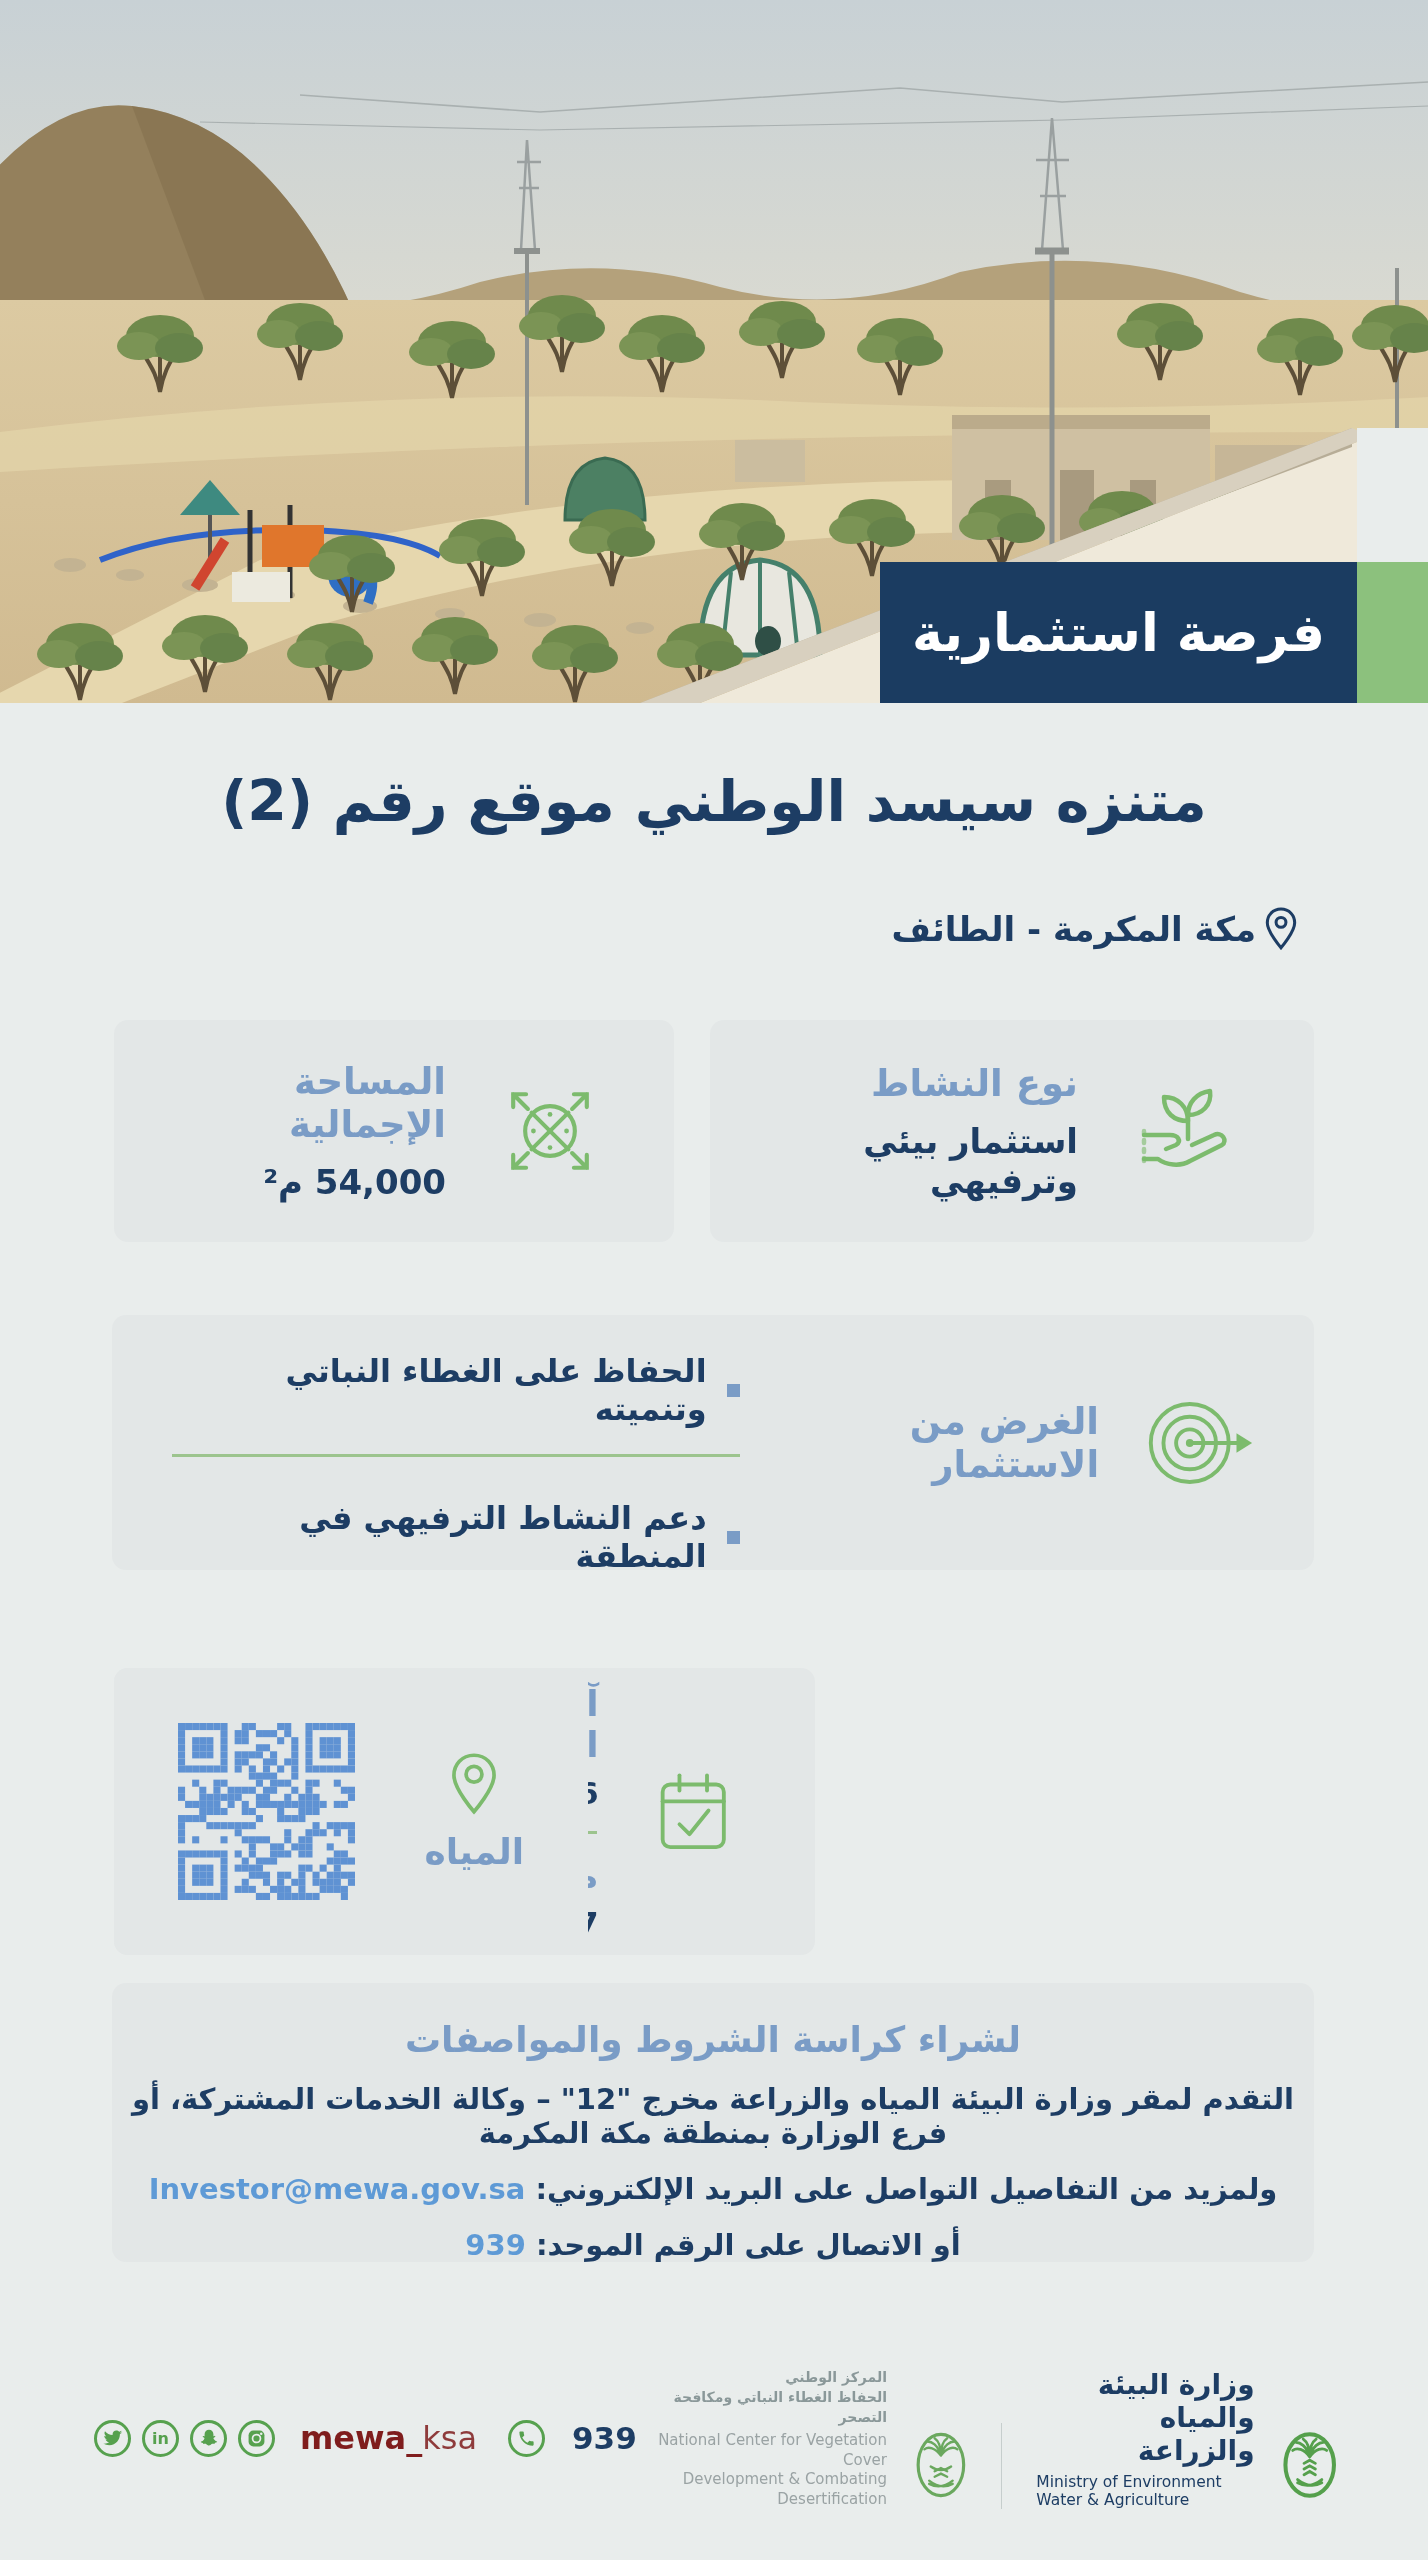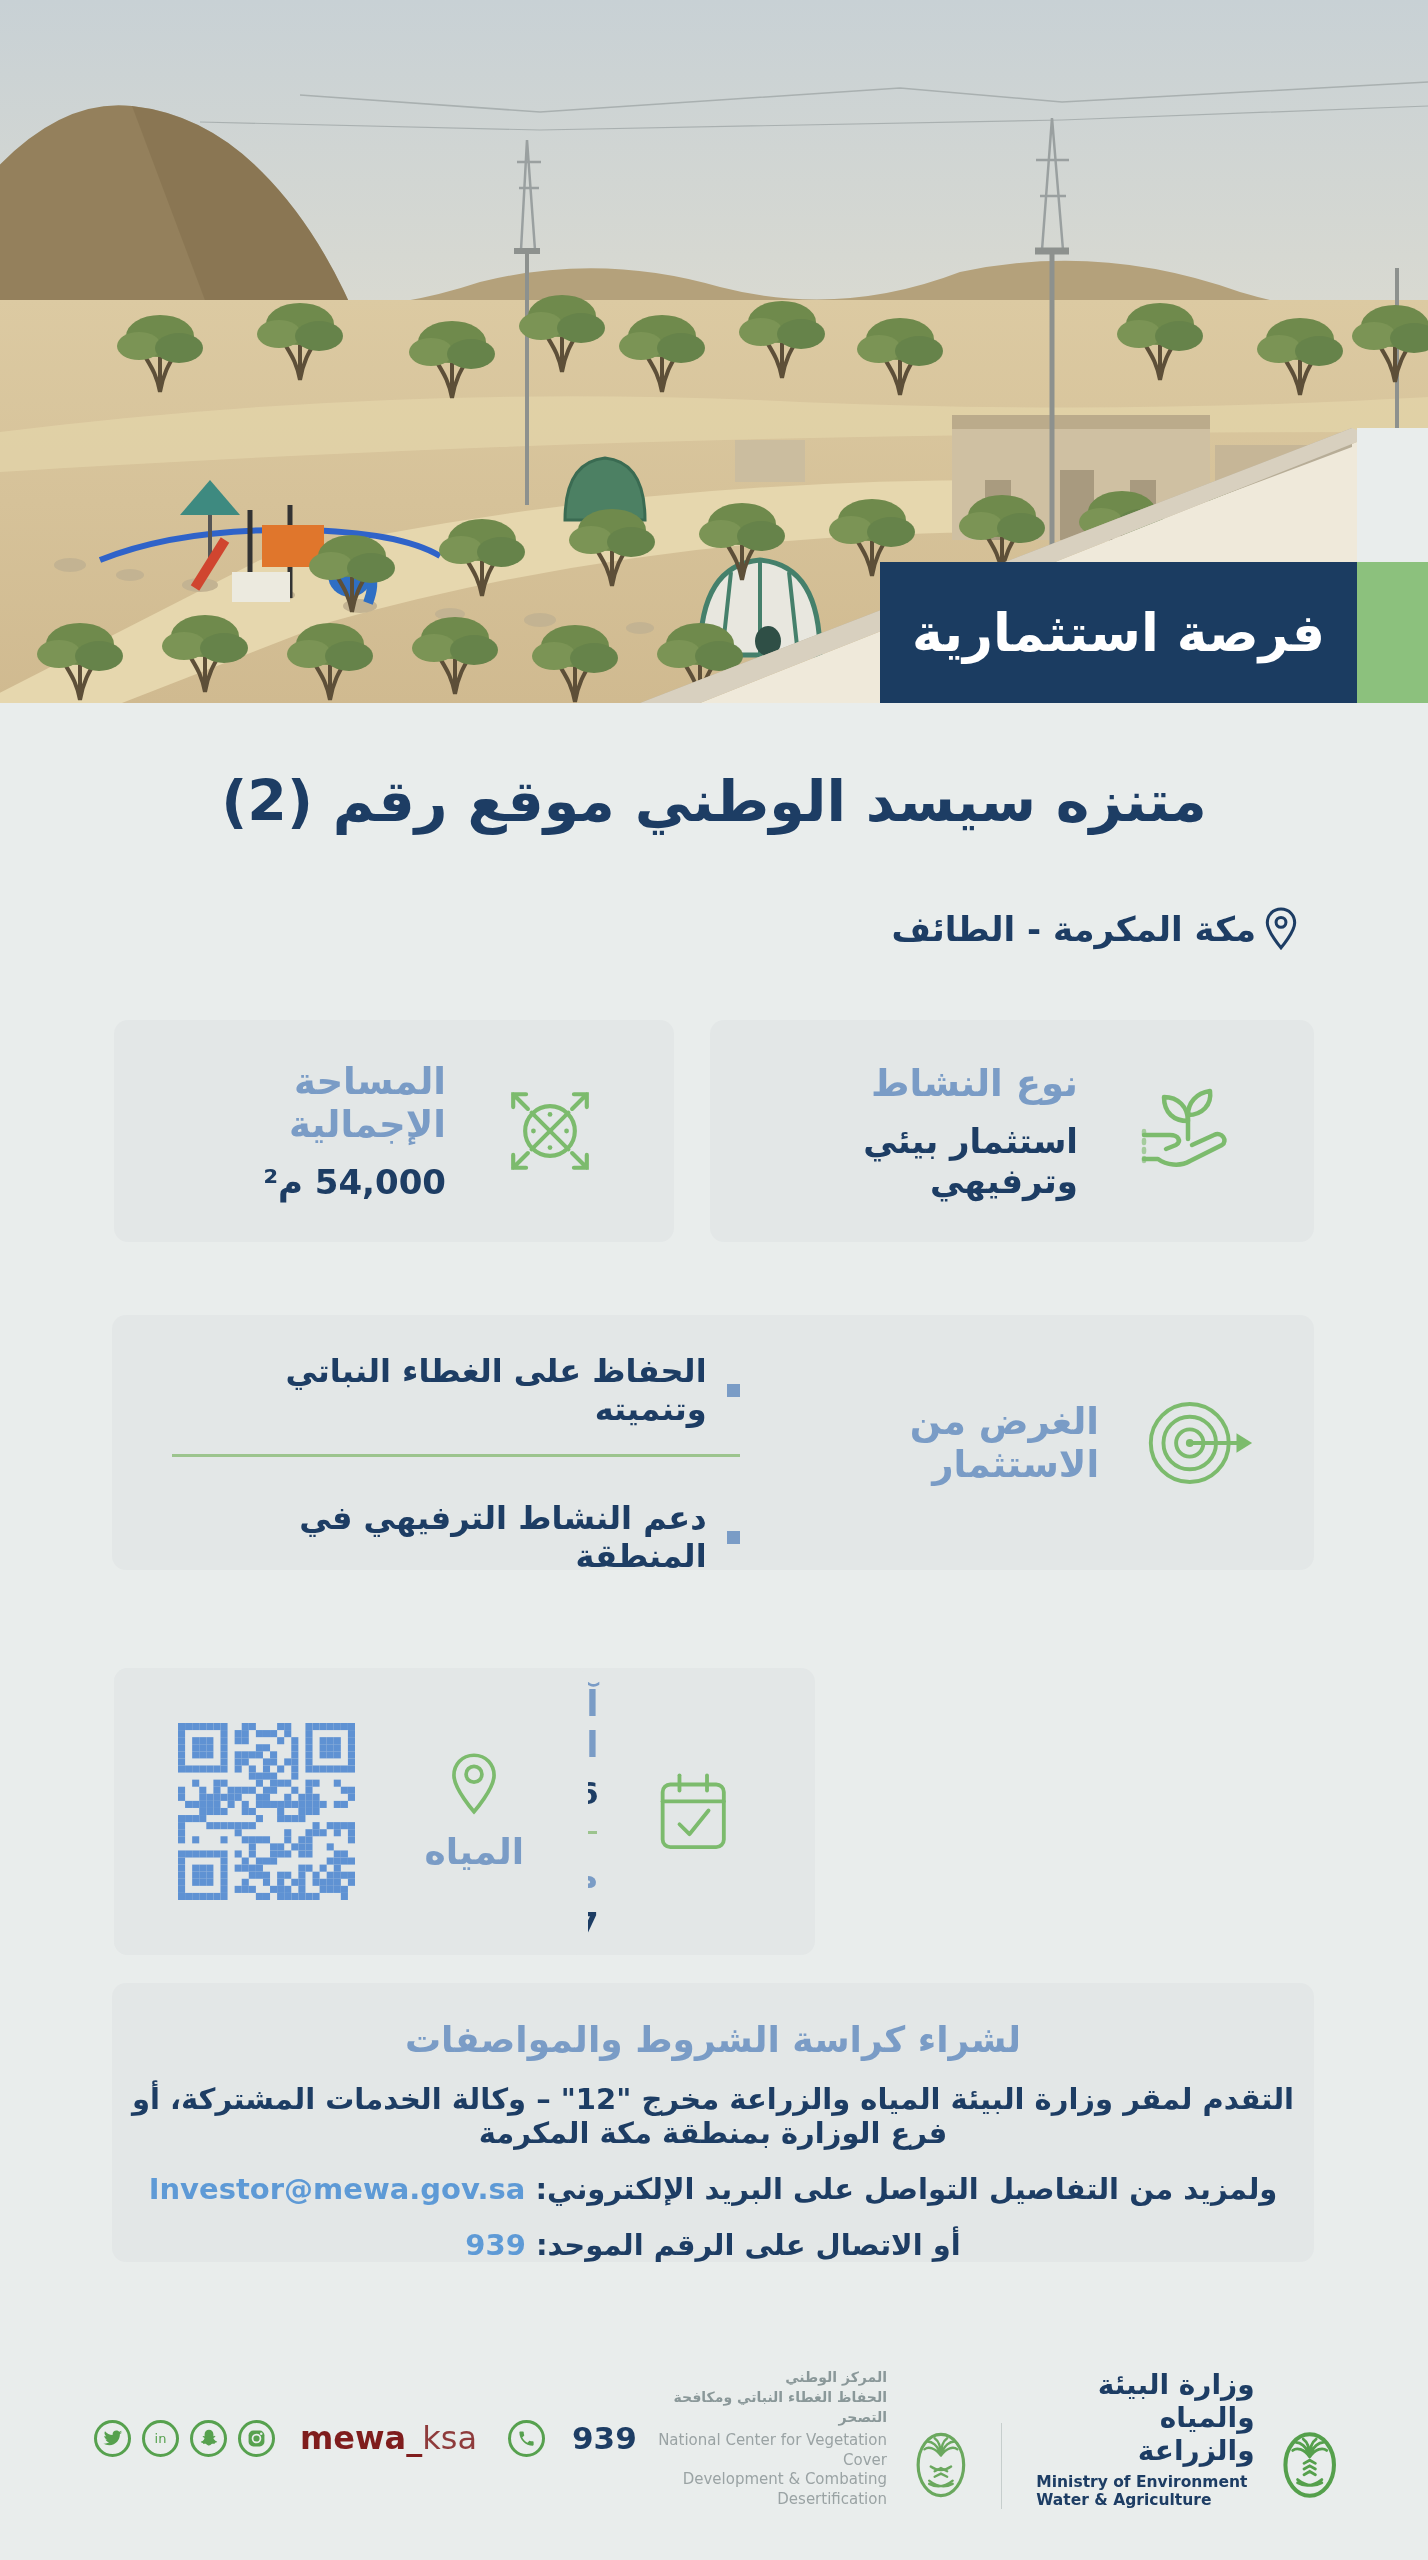--- a/index.html
+++ b/index.html
@@ -70,21 +70,21 @@
   .handle b { font-weight:700; }
   .handle .lt { font-weight:400; opacity:.85; }
   .f-phone-num { font-size:31px; font-weight:700; color:#1d3d64; margin-left:16px; }
   .f-right { display:flex; align-items:flex-end; gap:28px; }
   .ncvc-tx { text-align:right; }
   .ncvc-tx .ar { color:#8a9899; font-size:14px; font-weight:700; line-height:1.45; }
   .ncvc-tx .en { color:#9aa3a4; font-size:15px; line-height:1.3; margin-top:4px; }
   .vdiv { width:2px; height:86px; background:#c6cecd; margin:0 6px; }
   .ministry-tx { width:278px; }
   .ministry-tx .ar { color:#1d3d64; font-size:28px; font-weight:700; text-align:right; direction:rtl; }
-  .ministry-tx .en { color:#1d3d64; font-size:15.5px; font-weight:700; text-align:left; margin-top:6px; }
+  .ministry-tx .en { color:#1d3d64; font-size:15.5px; font-weight:400; text-align:left; margin-top:6px; }
 </style>
 </head>
 <body>
 
 <div class="hero">
 <svg viewBox="0 0 1428 703" preserveAspectRatio="none">
   <defs>
     <linearGradient id="sky" x1="0" y1="0" x2="0" y2="1">
       <stop offset="0" stop-color="#c8d1d5"></stop>
           <stop offset="1" stop-color="#dadad1"></stop>
@@ -644,21 +644,21 @@
   </p>
 </div>
 
 <div class="footer">
   <div class="f-left">
     <span class="soc">
       <svg width="20" height="20" viewBox="0 0 24 24">
           <path fill="#56a14e" d="M23,5.1c-0.8,0.4-1.7,0.6-2.6,0.8c0.9-0.6,1.6-1.5,2-2.5c-0.9,0.5-1.9,0.9-2.9,1.1C18.6,3.6,17.4,3,16,3c-2.5,0-4.5,2-4.5,4.5c0,0.4,0,0.7,0.1,1C7.9,8.3,4.6,6.5,2.4,3.8C2,4.5,1.8,5.2,1.8,6.1c0,1.6,0.8,2.9,2,3.7C3,9.8,2.2,9.6,1.5,9.2v0.1c0,2.2,1.5,4,3.6,4.4c-0.4,0.1-0.8,0.2-1.2,0.2c-0.3,0-0.6,0-0.8-0.1c0.6,1.8,2.2,3.1,4.2,3.1c-1.5,1.2-3.5,1.9-5.6,1.9c-0.4,0-0.7,0-1.1-0.1c2,1.3,4.4,2,6.9,2c8.3,0,12.8-6.9,12.8-12.8v-0.6C21.6,6.8,22.4,6,23,5.1z"></path>
         </svg>
     </span>
-    <span class="soc" style="color:#56a14e;font-weight:400;font-size:13px;">in</span>
+    <span class="soc" style="color:#56a14e;font-weight:700;font-size:16px;">in</span>
     <span class="soc">
       <svg width="20" height="20" viewBox="0 0 24 24">
           <path fill="#56a14e" d="M12,2c3,0,5.3,2.3,5.3,5.4c0,0.8,0,1.6,0,2.3c0.3,0.2,0.8,0,1.2-0.2c0.5-0.2,1.1,0.1,1.1,0.6c0,0.4-0.4,0.7-0.9,0.9c-0.6,0.3-1.3,0.6-1.3,1.2c0,0.5,0.3,1,0.8,1.7c0.8,1.1,1.9,1.9,3.2,2.2c0.4,0.1,0.5,0.5,0.2,0.8c-0.5,0.5-1.4,0.8-2.4,0.9c-0.1,0.3-0.2,0.7-0.3,0.9c-0.1,0.2-0.3,0.3-0.6,0.3c-0.4,0-0.9-0.2-1.7-0.2c-0.5,0-1,0.1-1.5,0.5C14.3,20,13.4,21,12,21s-2.3-1-3.1-1.6c-0.5-0.4-1-0.5-1.5-0.5c-0.8,0-1.3,0.2-1.7,0.2c-0.3,0-0.5-0.1-0.6-0.3c-0.1-0.3-0.2-0.7-0.3-0.9c-1-0.1-1.9-0.4-2.4-0.9c-0.3-0.3-0.2-0.7,0.2-0.8c1.3-0.4,2.4-1.1,3.2-2.2c0.5-0.7,0.8-1.3,0.8-1.7c0-0.6-0.7-0.9-1.3-1.2c-0.5-0.2-0.9-0.5-0.9-0.9c0-0.5,0.6-0.8,1.1-0.6c0.4,0.2,0.9,0.4,1.2,0.2c0-0.7,0-1.5,0-2.3C6.7,4.3,9,2,12,2z"></path>
         </svg>
     </span>
     <span class="soc">
       <svg width="19" height="19" viewBox="0 0 24 24">
           <rect x="2" y="2" width="20" height="20" rx="6" fill="#56a14e"></rect>
           <circle cx="12" cy="12" r="5" fill="none" stroke="#e9edec" stroke-width="2.2"></circle>
           <circle cx="18" cy="6" r="1.6" fill="#e9edec"></circle>

